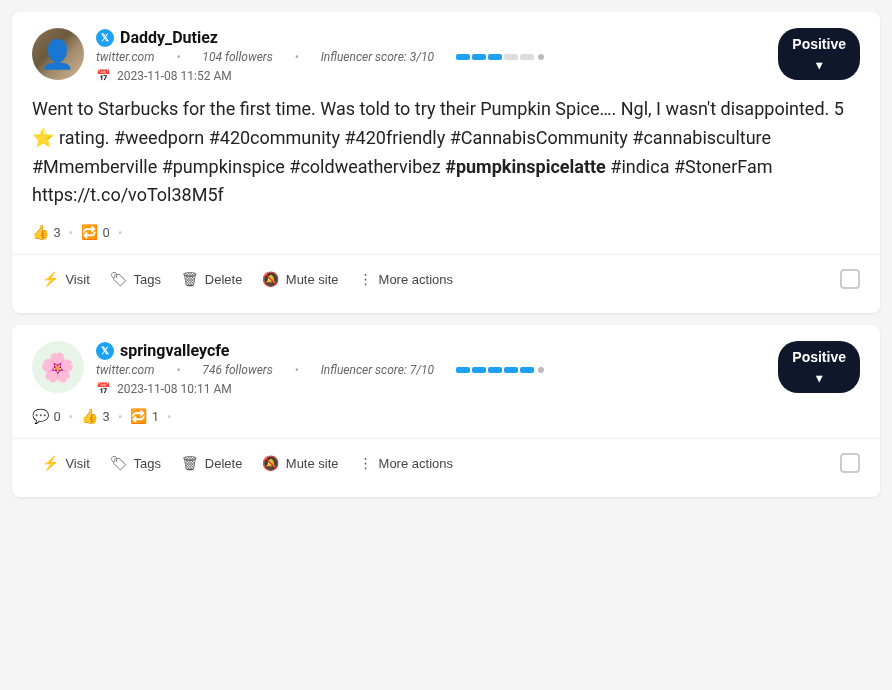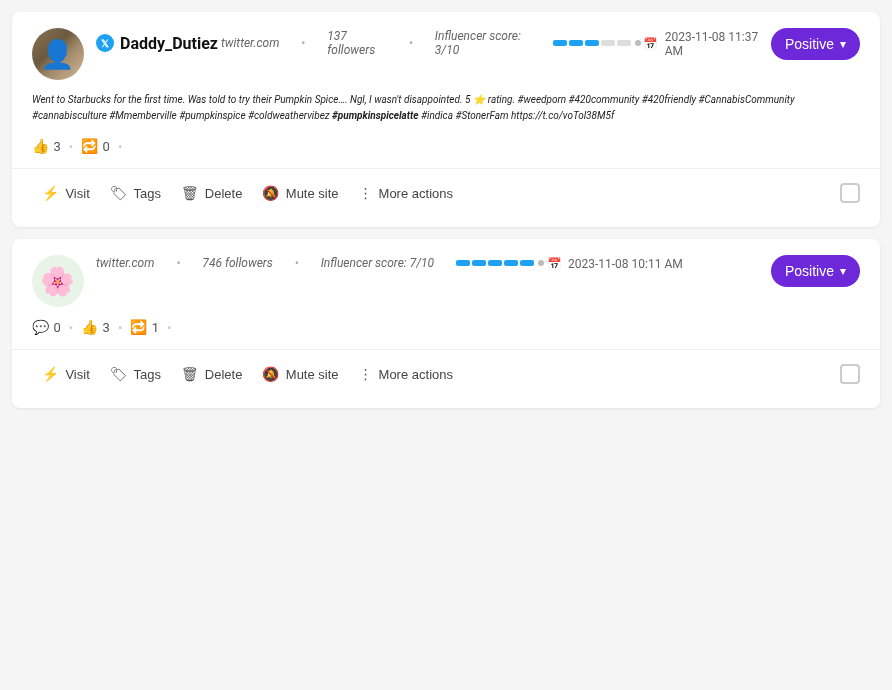--- a/index.html
+++ b/index.html
@@ -46,21 +46,21 @@
     .avatar-img-1::after {
       content: '👤';
       font-size: 28px;
     }
     .avatar-img-2 {
       background: #e8f4e8;
       display: flex;
       align-items: center;
       justify-content: center;
     }
-    .profile-info { display: flex; flex-direction: row; gap: 3px; }
+    .profile-info { display: flex; flex-direction: column; gap: 3px; }
     .profile-name-row {
       display: flex;
       align-items: center;
       gap: 6px;
     }
     .twitter-icon {
       width: 18px;
       height: 18px;
       background: #1DA1F2;
       border-radius: 50%;
@@ -113,38 +113,38 @@
       width: 6px;
       height: 6px;
       border-radius: 50%;
       background: #bbb;
       margin-left: 2px;
     }
     .sentiment-btn {
       display: flex;
       align-items: center;
       gap: 6px;
-      background: #6d28d9;
+      background: #0f172a;
       color: white;
       border: none;
       border-radius: 20px;
       padding: 8px 14px;
       font-size: 14px;
-      font-weight: 400;
+      font-weight: 700;
       cursor: pointer;
+      flex-direction: column;
     }
     .chevron-down {
       font-size: 12px;
     }
     .post-content {
-      font-size: 10px;
+      font-size: 18px;
       line-height: 1.6;
       color: #222;
       margin-bottom: 14px;
-      font-style: italic;
     }
     .post-content .bold { font-weight: 700; }
     .post-stats {
       display: flex;
       align-items: center;
       gap: 4px;
       margin-bottom: 14px;
       font-size: 13px;
       color: #555;
     }
@@ -201,35 +201,35 @@
     <div class="profile-left">
       <div class="avatar avatar-img-1"></div>
       <div class="profile-info">
         <div class="profile-name-row">
           <div class="twitter-icon"></div>
           <span class="profile-name">Daddy_Dutiez</span>
         </div>
         <div class="profile-meta">
           <span>twitter.com</span>
           <span class="dot">•</span>
-          <span>137 followers</span>
+          <span>104 followers</span>
           <span class="dot">•</span>
           <span>Influencer score: 3/10</span>
           <div class="blue-bar-container">
             <div class="score-segment"></div>
             <div class="score-segment"></div>
             <div class="score-segment"></div>
             <div class="score-segment empty"></div>
             <div class="score-segment empty"></div>
             <div class="score-dot"></div>
           </div>
         </div>
         <div class="influencer-row">
           <span class="calendar-icon">📅</span>
-          <span>2023-11-08 11:37 AM</span>
+          <span>2023-11-08 11:52 AM</span>
         </div>
       </div>
     </div>
     <button class="sentiment-btn">
       <span>Positive</span>
       <span class="chevron-down">▾</span>
     </button>
   </div>
 
   <div class="post-content">
@@ -270,20 +270,24 @@
   </div>
 </div>
 
 <div class="card">
   <div class="card-header">
     <div class="profile-left">
       <div class="avatar avatar-img-2">
         <span class="flower-icon">🌸</span>
       </div>
       <div class="profile-info">
+        <div class="profile-name-row">
+          <div class="twitter-icon"></div>
+          <span class="profile-name">springvalleycfe</span>
+        </div>
         <div class="profile-meta">
           <span>twitter.com</span>
           <span class="dot">•</span>
           <span>746 followers</span>
           <span class="dot">•</span>
           <span>Influencer score: 7/10</span>
           <div class="blue-bar-container">
             <div class="score-segment"></div>
             <div class="score-segment"></div>
             <div class="score-segment"></div>

